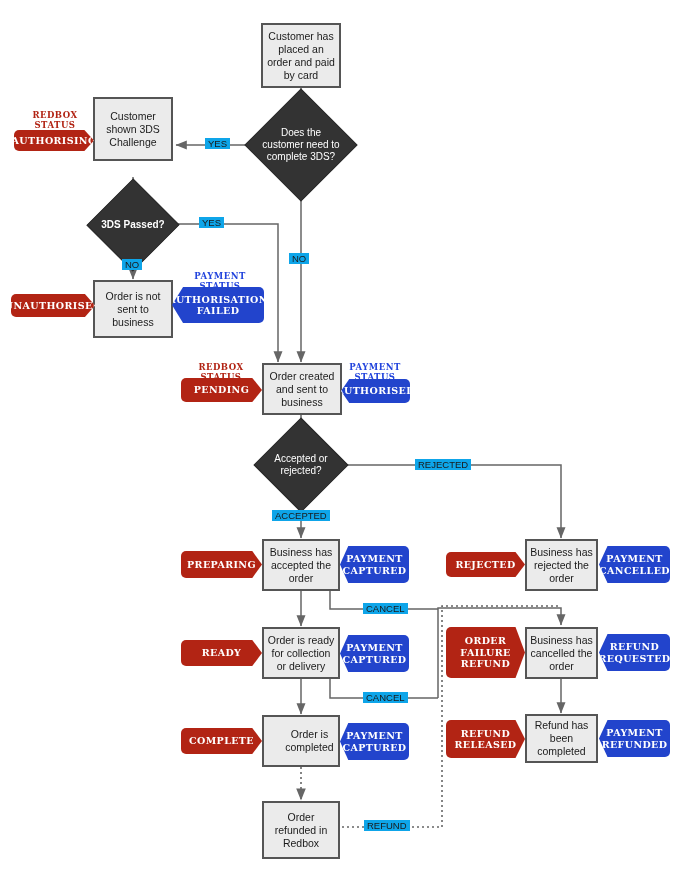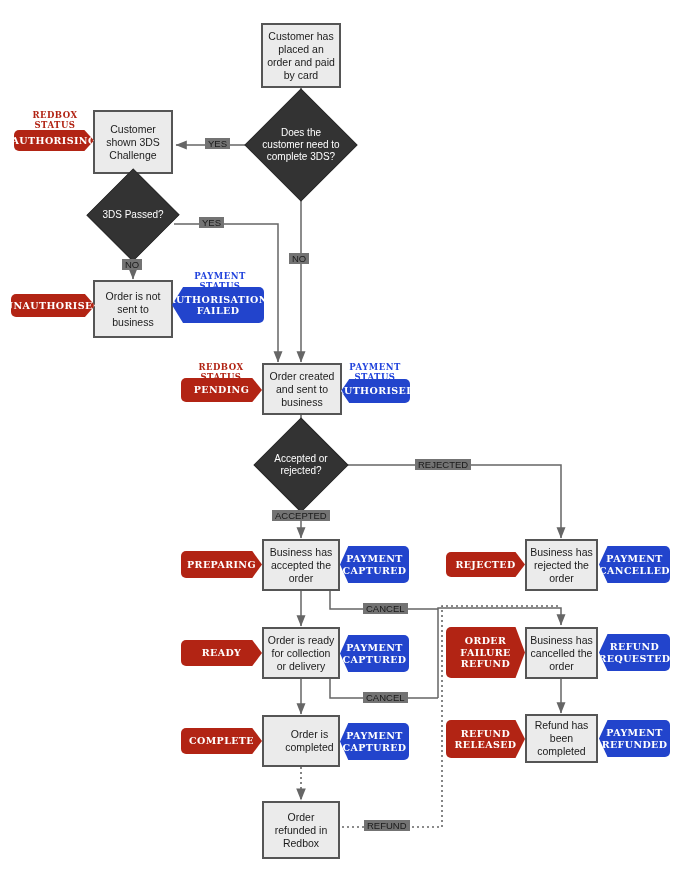--- a/index.html
+++ b/index.html
@@ -113,21 +113,21 @@
   }
   .tag-heading.red  { color: #b22414; }
   .tag-heading.blue { color: #2244dd; }
 
   
   .edge-label {
     position: absolute;
     font-family: "Liberation Sans", sans-serif;
     font-size: 9.5px;
     color: #1a1a1a;
-    background: #737373;
+    background: #0ea5e9;
     padding: 0 3px;
     white-space: nowrap;
   }
 </style>
 </head>
 <body>
 
 <div id="canvas">
 
   <svg class="edges" viewBox="0 0 700 878">
@@ -200,25 +200,25 @@
 
   <div class="node" style="left:261px; top:23px; width:80px; height:65px;">
     <span>Customer has placed an order and paid by card</span>
   </div>
 
   <div class="diamond" style="left:261px; top:105px; width:80px; height:80px;">
     <div class="dshape"></div>
     <div class="dlabel">Does the customer need to complete 3DS?</div>
   </div>
 
-  <div class="node" style="left:93px; top:110px; width:80px; height:64px;">
+  <div class="node" style="left:93px; top:97px; width:80px; height:64px;">
     <span>Customer shown 3DS Challenge</span>
   </div>
 
-  <div class="diamond" style="left:93px; top:187px; width:80px; height:56px;">
+  <div class="diamond" style="left:93px; top:197px; width:80px; height:56px;font-weight:bold;">
     <div class="dshape" style="transform:rotate(45deg) scale(0.82,1.18);"></div>
     <div class="dlabel">3DS Passed?</div>
   </div>
 
   <div class="node" style="left:93px; top:280px; width:80px; height:58px;">
     <span>Order is not sent to business</span>
   </div>
 
   <div class="node" style="left:262px; top:363px; width:80px; height:52px;">
     <span>Order created and sent to business</span>

